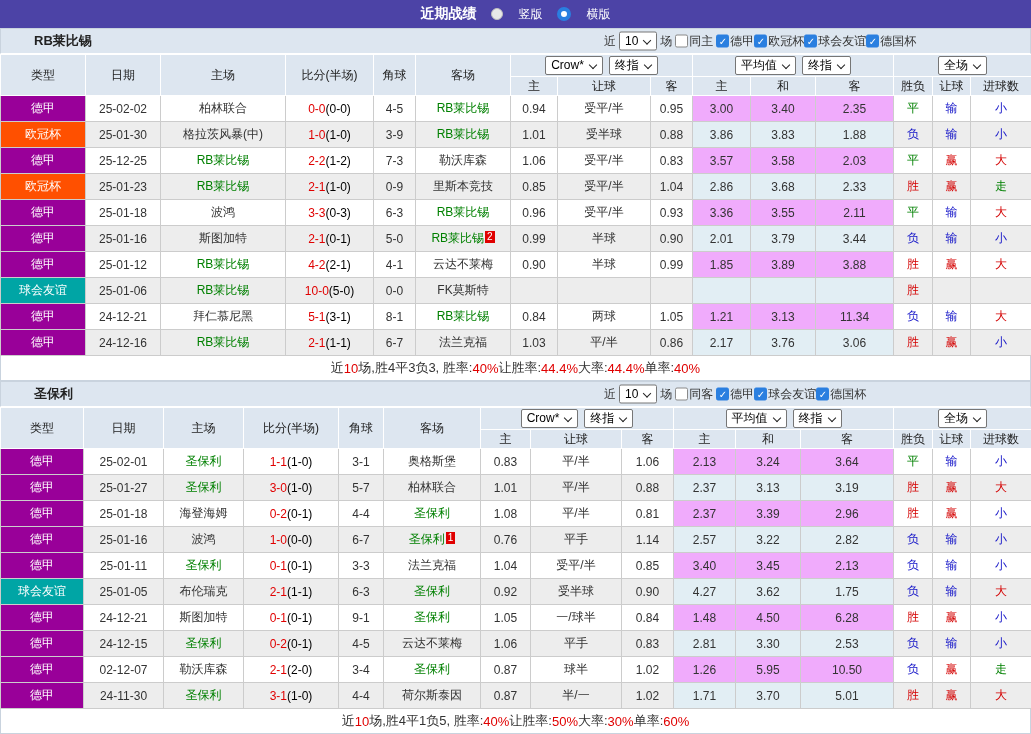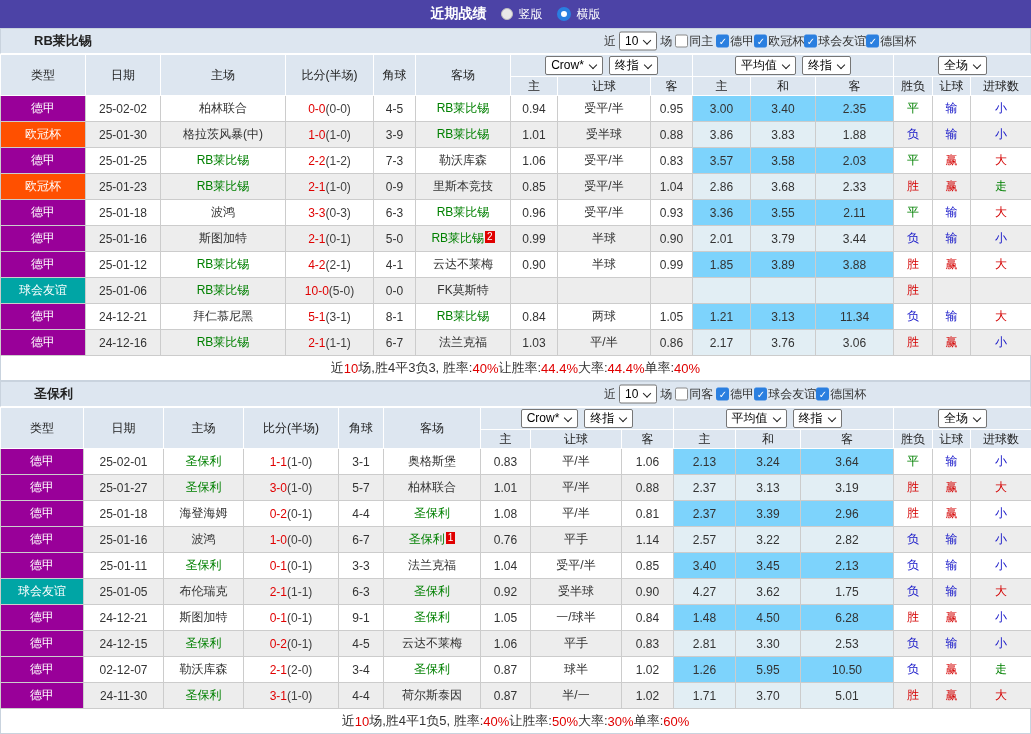--- a/index.html
+++ b/index.html
@@ -7,21 +7,21 @@
     font-family: "Liberation Sans", "DejaVu Sans", sans-serif;
     background: #fff; width: 1031px; color: #333;
   }
   
   .title-bar {
     height: 28px; background: #4c43a6; color: #fff;
     display: flex; align-items: center; justify-content: center; gap: 14px;
   }
   .title-bar .t { font-size: 14px; font-weight: bold; }
   .radio-group { display: flex; align-items: center; gap: 14px; font-size: 12px; }
-  .radio-item { display: inline-flex; align-items: center; gap: 6px; cursor: pointer; }
+  .radio-item { display: inline-flex; align-items: center; gap: 16px; cursor: pointer; }
   .radio { display: inline-block; width: 12px; height: 12px; border-radius: 50%;
            background: #e8e8e8; border: 1px solid #bfbfbf; }
   .radio.checked { width: 14px; height: 14px; background: #fff; border: 4px solid #2a7fe0; }
   
   .filter-row {
     position: relative; height: 26px; background: #dde6f0;
     border: 1px solid #c9d3de; border-bottom: 1px solid #fff;
   }
   .team-name { position: absolute; left: 33px; top: 50%; transform: translateY(-50%);
                font-size: 13px; font-weight: bold; color: #222; }
@@ -40,27 +40,27 @@
   table { border-collapse: collapse; table-layout: fixed; width: 1031px; padding-left: 48px; }
   thead th { background: #dde6f0; border: 1px solid #fff; font-weight: normal;
              font-size: 12px; color: #222; text-align: center; }
   tr.hdr-top th { height: 22px; }
   tr.hdr-sub th { height: 19px; }
   .sel-cell { padding: 1px 0; margin-left: 8px; }
   .sel-wrap { display: flex; justify-content: center; gap: 6px; }
   tbody td { border: 1px solid #ccc; height: 26px; text-align: center;
              font-size: 12px; color: #333; background: #fff; overflow: hidden; white-space: nowrap; }
   tbody tr.even td { background: #ededed; }
-  tbody td.c-avg { background: #7dd3fc; }
+  tbody td.c-avg { background: #f0abfc; }
   tbody tr.even td.c-avg { background: #e2eef4; }
   tbody td.c-league { color: #fff; border-color: #ccc; }
   .self-team { color: #008000; }
   .other-team { color: #333; }
   .score { color: #e00000; }
-  .half { color: #404040; }
+  .half { color: #000000; }
   .card { display: inline-block; background: #e00000; color: #fff; font-size: 10px;
           line-height: 12px; padding: 0 2px; margin-left: 1px; vertical-align: 2px; }
   
   .summary-row { height: 25px; background: #fff; border: 1px solid #c9d3de; border-top: none;
                  display: flex; align-items: center; justify-content: center; font-size: 13px; color: #333; }
   .summary-row .red { color: #e00000; }
 </style>
 </head>
 <body>
 
@@ -213,21 +213,21 @@
           <td class="c-odds">0.88</td>
           <td class="c-avg">3.86</td>
           <td class="c-avg">3.83</td>
           <td class="c-avg">1.88</td>
           <td class="c-res" style="color: rgb(20, 20, 200);">负</td>
           <td class="c-res" style="color: rgb(20, 20, 200);">输</td>
           <td class="c-res" style="color: rgb(20, 20, 200);">小</td>
         </tr>
         <tr>
           <td class="c-league" style="background: rgb(153, 0, 153);">德甲</td>
-          <td>25-01-25</td>
+          <td>25-12-25</td>
           <td class="self-team">RB莱比锡</td>
           <td><span class="score">2-2</span><span class="half">(1-2)</span></td>
           <td>7-3</td>
           <td class="other-team">勒沃库森</td>
           <td class="c-odds">1.06</td>
           <td class="c-odds">受平/半</td>
           <td class="c-odds">0.83</td>
           <td class="c-avg">3.57</td>
           <td class="c-avg">3.58</td>
           <td class="c-avg">2.03</td>

